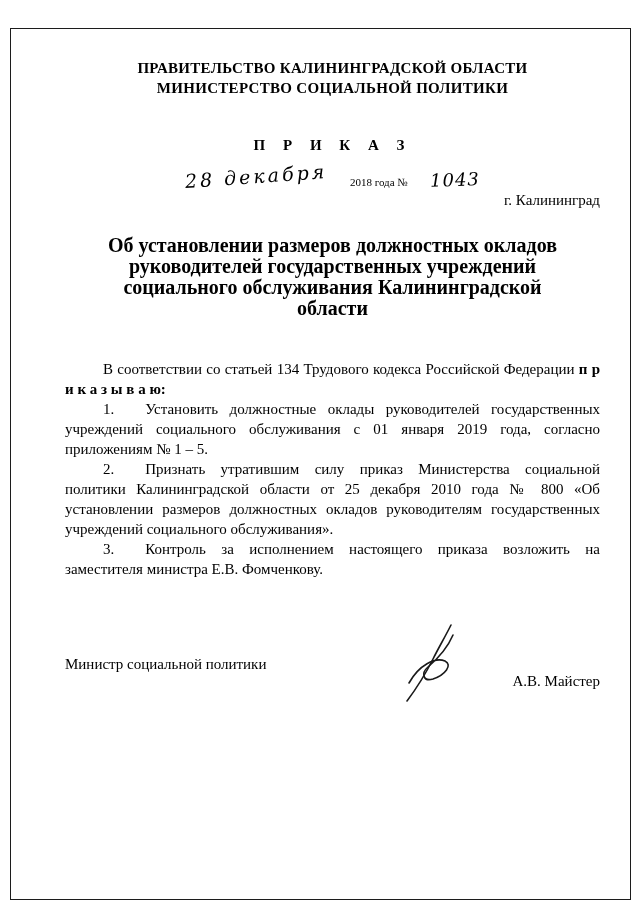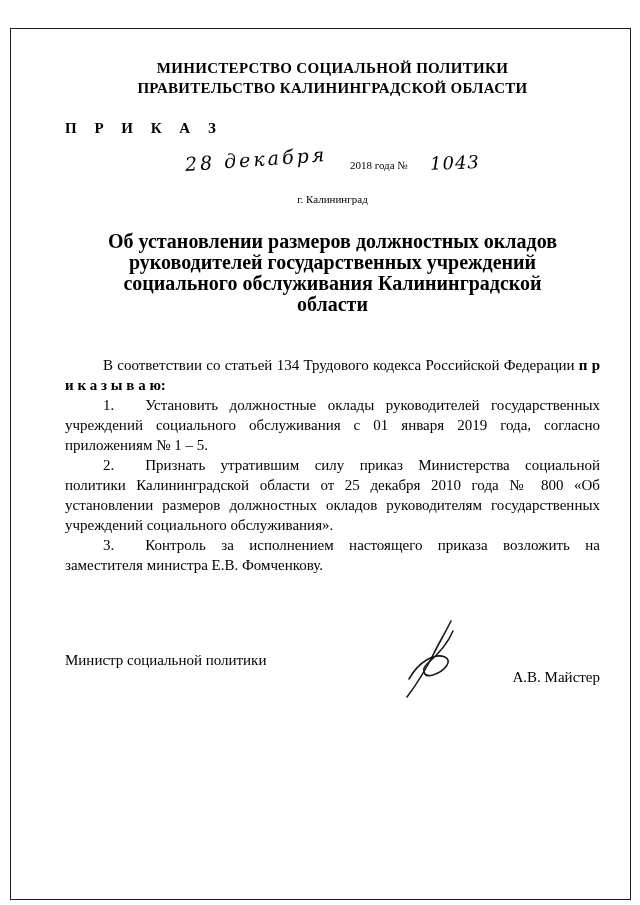--- a/index.html
+++ b/index.html
@@ -26,24 +26,25 @@
     padding: 58px 40px 0 65px;
   }
   .org-header {
     text-align: center;
     font-weight: bold;
     font-size: 15px;
     line-height: 20px;
     letter-spacing: 0.3px;
   }
   .doc-type {
+    text-align: center;
     font-weight: bold;
     font-size: 15px;
     letter-spacing: 7px;
-    margin-top: 22px;
+    margin-top: 39px;
   }
   .date-row {
     display: flex;
     justify-content: center;
     align-items: baseline;
     gap: 22px;
     margin-top: 14px;
     height: 24px;
   }
   .handwritten {
@@ -57,23 +58,23 @@
     display: inline-block;
   }
   .printed-date { font-size: 11px; }
   .hw-num {
     font-size: 18px;
     letter-spacing: 1px;
     transform: rotate(-2deg);
     display: inline-block;
   }
   .city {
-    text-align: center;
-    font-size: 11px;
-    margin-top: 18px;
+    text-align: right;
+    font-size: 15px;
+    margin-top: 0;
   }
   .doc-title {
     margin: 26px auto 0 auto;
     width: 478px;
     text-align: center;
     font-weight: bold;
     font-size: 20px;
     line-height: 21px;
   }
   .body-text {
@@ -111,22 +112,22 @@
   }
 </style>
 </head>
 <body>
 
 <div class="page-frame"></div>
 
 <div class="content">
 
   <div class="org-header">
+    <div>ПРАВИТЕЛЬСТВО КАЛИНИНГРАДСКОЙ ОБЛАСТИ</div>
     <div>МИНИСТЕРСТВО СОЦИАЛЬНОЙ ПОЛИТИКИ</div>
-    <div>ПРАВИТЕЛЬСТВО КАЛИНИНГРАДСКОЙ ОБЛАСТИ</div>
   </div>
 
   <div class="doc-type">П Р И К А З</div>
 
   <div class="date-row">
     <span class="handwritten hw-day">28 декабря</span>
     <span class="printed-date">2018 года №</span>
     <span class="handwritten hw-num">1043</span>
   </div>
 

